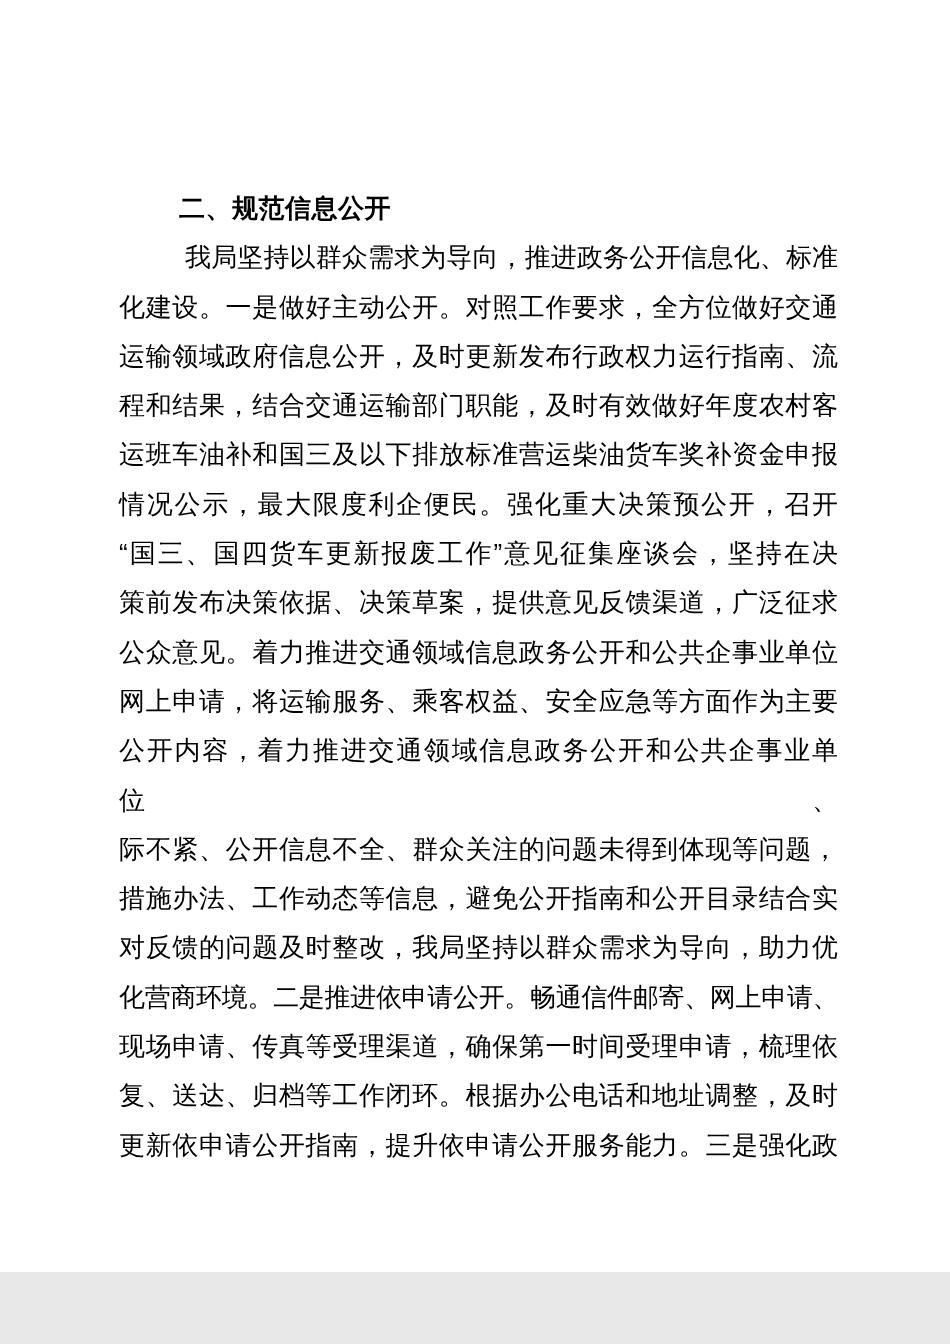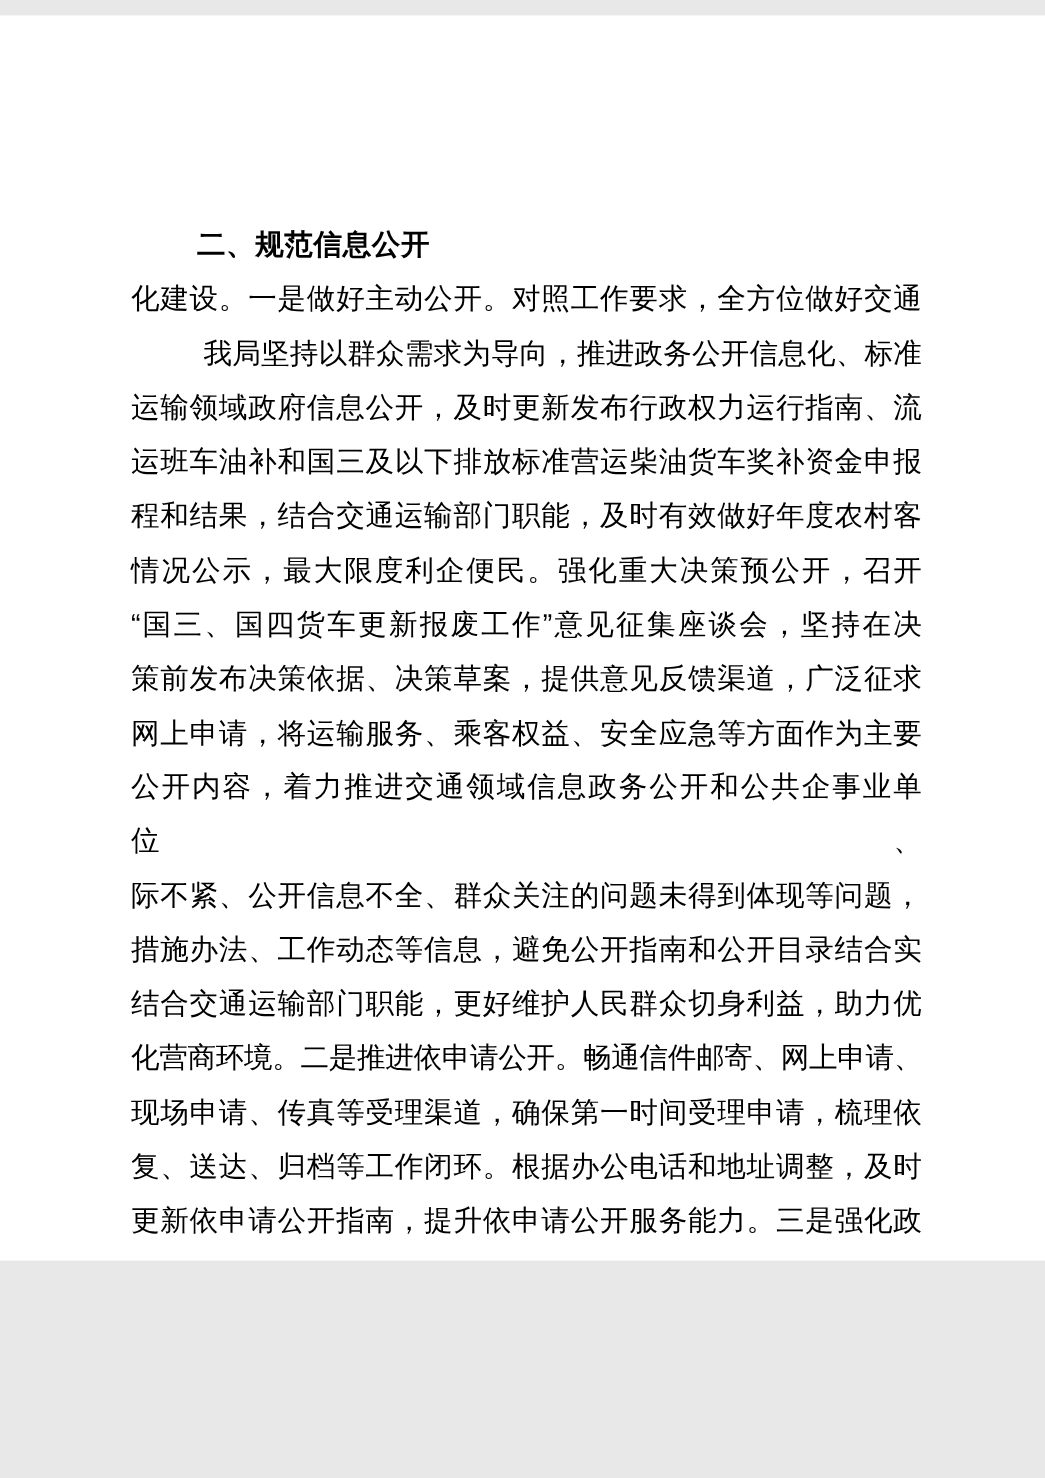--- a/index.html
+++ b/index.html
@@ -3,22 +3,22 @@
 <meta charset="utf-8">
 <style>
   html, body {
     margin: 0;
     padding: 0;
     background: #e8e8e8;
   }
   .page {
     position: relative;
     width: 950px;
-    height: 1132px;
-    margin: 14px auto;
+    height: 1272px;
+    margin: 0 auto;
     overflow: hidden;
     font-family: "Liberation Sans", sans-serif;
   }
   .content {
     position: absolute;
     left: 119px;
     top: 184px;
     width: 719px;
   }
   .heading {
@@ -43,32 +43,33 @@
     letter-spacing: -0.6px;
   }
 </style>
 </head>
 <body>
 
 <div class="page" id="page" style="background: rgb(255, 255, 255); color: rgb(0, 0, 0);">
   <div class="content">
     <div class="heading">二、规范信息公开</div>
     <div id="body-lines">
+        <div class="line indent">我局坚持以群众需求为导向，推进政务公开信息化、标准</div>
         <div class="line">化建设。一是做好主动公开。对照工作要求，全方位做好交通</div>
-        <div class="line indent">我局坚持以群众需求为导向，推进政务公开信息化、标准</div>
         <div class="line">运输领域政府信息公开，及时更新发布行政权力运行指南、流</div>
+        <div class="line">程和结果，结合交通运输部门职能，及时有效做好年度农村客</div>
         <div class="line">运班车油补和国三及以下排放标准营运柴油货车奖补资金申报</div>
-        <div class="line">程和结果，结合交通运输部门职能，及时有效做好年度农村客</div>
         <div class="line">情况公示，最大限度利企便民。强化重大决策预公开，召开</div>
         <div class="line">“国三、国四货车更新报废工作”意见征集座谈会，坚持在决</div>
         <div class="line">策前发布决策依据、决策草案，提供意见反馈渠道，广泛征求</div>
+        <div class="line">公众意见。着力推进交通领域信息政务公开和公共企事业单位</div>
         <div class="line">网上申请，将运输服务、乘客权益、安全应急等方面作为主要</div>
         <div class="line">公开内容，着力推进交通领域信息政务公开和公共企事业单位、</div>
         <div class="line">际不紧、公开信息不全、群众关注的问题未得到体现等问题，</div>
         <div class="line">措施办法、工作动态等信息，避免公开指南和公开目录结合实</div>
-        <div class="line">结合交通运输部门职能，更好维护人民群众切身利益，助力优</div>
+        <div class="line">对反馈的问题及时整改，我局坚持以群众需求为导向，助力优</div>
         <div class="line tight">化营商环境。二是推进依申请公开。畅通信件邮寄、网上申请、</div>
         <div class="line">现场申请、传真等受理渠道，确保第一时间受理申请，梳理依</div>
         <div class="line">复、送达、归档等工作闭环。根据办公电话和地址调整，及时</div>
         <div class="line">更新依申请公开指南，提升依申请公开服务能力。三是强化政</div>
       </div>
   </div>
 </div>
 
 </body></html>

